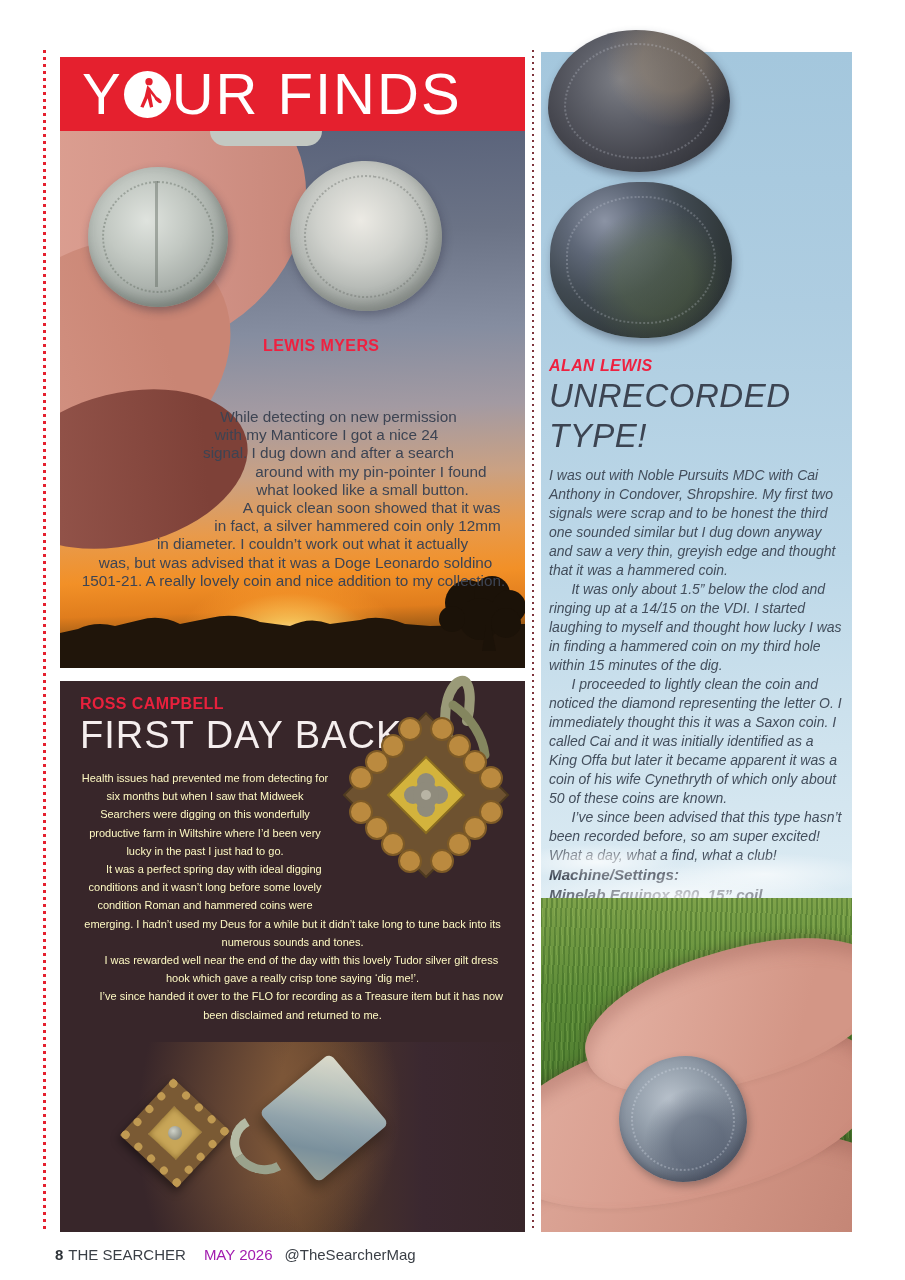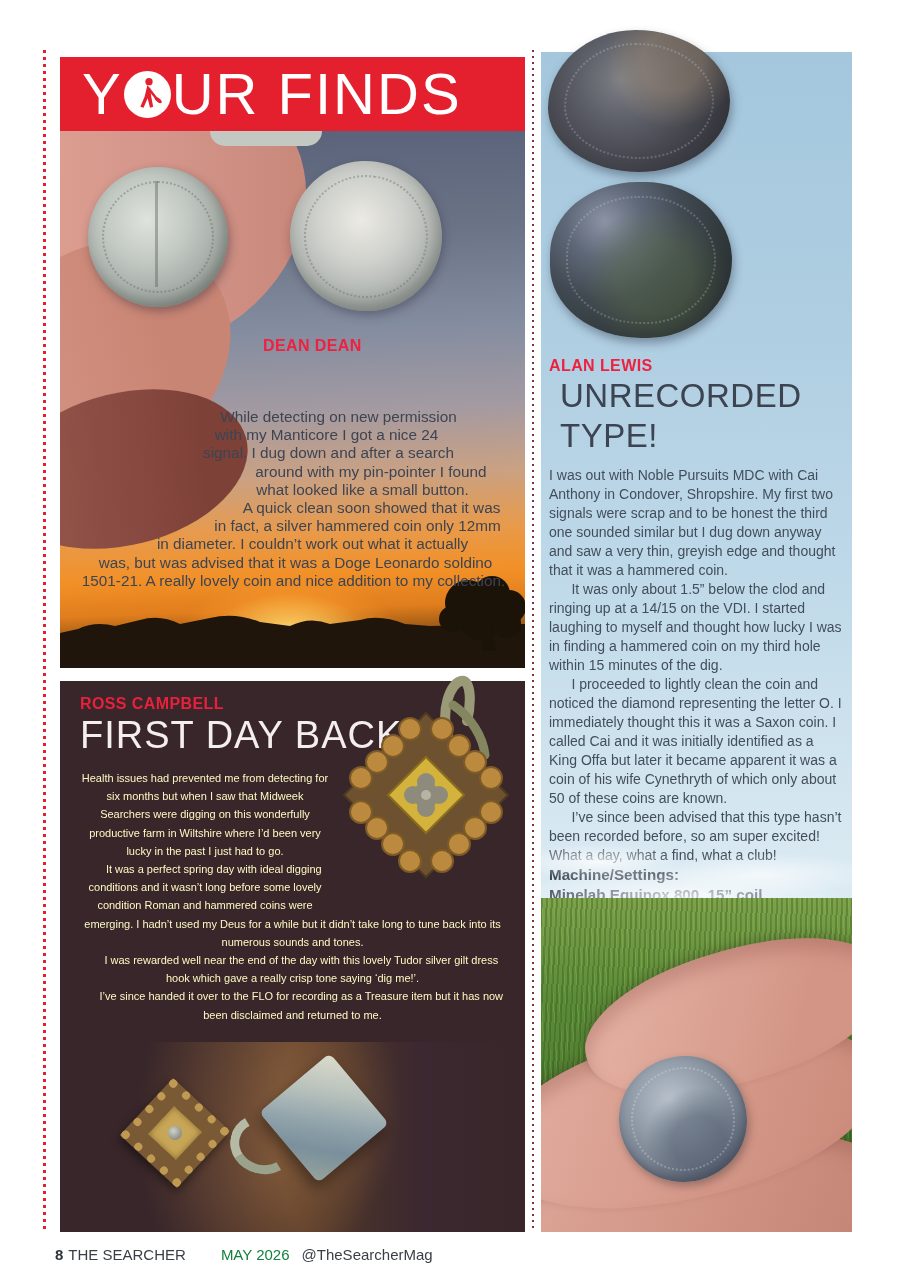--- a/index.html
+++ b/index.html
@@ -114,25 +114,25 @@
       radial-gradient(circle at 40% 35%, #7d7f86 0%, #5d5f68 30%, #46474f 55%, #33343a 80%, #26262c 100%);
     box-shadow:2px 5px 10px rgba(50,60,80,.45); }
   .sk-c2 { left:9px; top:130px; width:182px; height:156px;
     border-radius:50% 50% 48% 52% / 48% 52% 52% 48%;
     background:
       radial-gradient(circle at 58% 62%, rgba(95,115,70,.35) 0 25%, transparent 50%),
       radial-gradient(circle at 30% 25%, #8b93a4 0%, #5f6878 22%, #414a52 45%, #30383a 70%, #20262a 100%);
     box-shadow:2px 5px 10px rgba(50,60,80,.45); }
   .sky-coin::before { content:""; position:absolute; inset:9%; border-radius:inherit;
     border:2px dotted rgba(215,220,230,.25); }
-  .sky-content { position:absolute; left:8px; right:9px; top:305px; }
+  .sky-content { position:absolute; left:8px; right:9px; top:305px;font-style:italic; }
   .sk-author { font-size:16px; font-weight:bold; color:#ee2140; letter-spacing:.4px; }
   .sk-title { font-size:33px; line-height:40px; font-weight:300; color:#3c4452;
     letter-spacing:.5px; margin:1px 0 10px; }
-  .sk-title span { display:block;margin-left:11px; }
+  .sk-title span { display:block; }
   .sky-paras { font-size:14px; line-height:19px; color:#434e5c; }
   .sky-paras p { margin:0; }
   .sky-paras p + p { text-indent:1.6em; }
   .sk-bold { font-size:15.2px; line-height:19.5px; color:#3c4452; font-weight:bold; }
   .clouds { position:absolute; left:0; right:0; bottom:0; height:80px;
     background:
       radial-gradient(ellipse 120px 26px at 18% 55%, rgba(255,255,255,.75), transparent 70%),
       radial-gradient(ellipse 160px 30px at 72% 70%, rgba(255,255,255,.65), transparent 70%),
       radial-gradient(ellipse 220px 42px at 45% 100%, rgba(255,255,255,.8), transparent 75%); }
 
@@ -156,21 +156,21 @@
       radial-gradient(circle at 40% 35%, #b9c2cc 0%, #97a2ae 30%, #7c8694 55%, #67707e 80%, #596270 100%);
     box-shadow:2px 4px 8px rgba(60,50,50,.4), inset -3px -5px 8px rgba(40,45,60,.4); }
   .gr-coin::before { content:""; position:absolute; inset:9%; border-radius:inherit;
     border:2px dotted rgba(225,230,240,.3); }
 
   
   .footer { position:absolute; left:55px; top:1246px; font-size:15px; color:#3a3f46;
     display:flex; align-items:baseline; }
   .f-num { font-weight:bold; color:#2e3338; margin-right:5px; }
   .f-mag { margin-right:18px; }
-  .f-issue { color:#15803d; margin-right:12px;margin-left:17px; }
+  .f-issue { color:#a21caf; margin-right:12px; }
 </style>
 </head>
 <body>
 
 <div class="page">
   <div class="dots dots-left"></div>
   <div class="dots dots-mid"></div>
 
   <div class="col-left">
 
@@ -200,21 +200,21 @@
         <g fill="#1b1208">
           <circle cx="408" cy="30" r="23"></circle>
             <circle cx="432" cy="21" r="18"></circle>
           <circle cx="449" cy="34" r="17"></circle>
             <circle cx="420" cy="46" r="21"></circle>
           <circle cx="446" cy="50" r="15"></circle>
             <circle cx="392" cy="46" r="13"></circle>
           <path d="M426,52 L422,78 L436,78 L431,52 Z"></path>
         </g>
       </svg>
-      <div class="ss-author">DEAN DEAN</div>
+      <div class="ss-author">LEWIS MYERS</div>
       <div class="ss-lines">
 
       <div class="ss-line">While detecting on new permission</div>
           <div class="ss-line">with my Manticore I got a nice 24</div>
           <div class="ss-line">signal. I dug down and after a search</div>
           <div class="ss-line">around with my pin-pointer I found</div>
           <div class="ss-line">what looked like a small button.</div>
           <div class="ss-line">A quick clean soon showed that it was</div>
           <div class="ss-line">in fact, a silver hammered coin only 12mm</div>
           <div class="ss-line">in diameter. I couldn’t work out what it actually</div>

